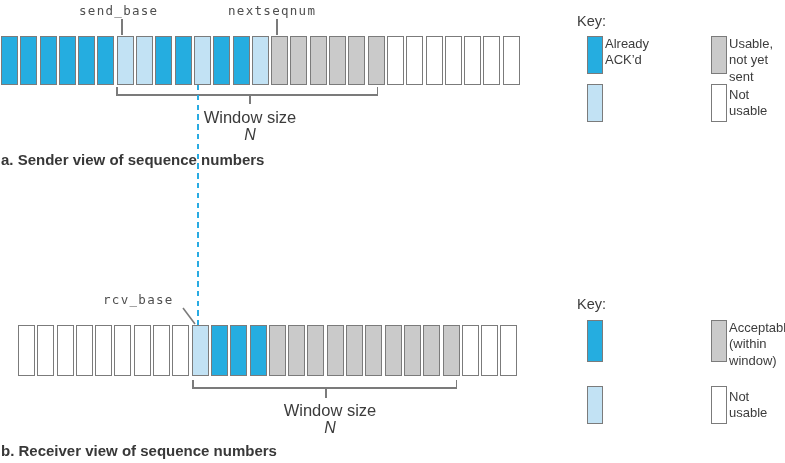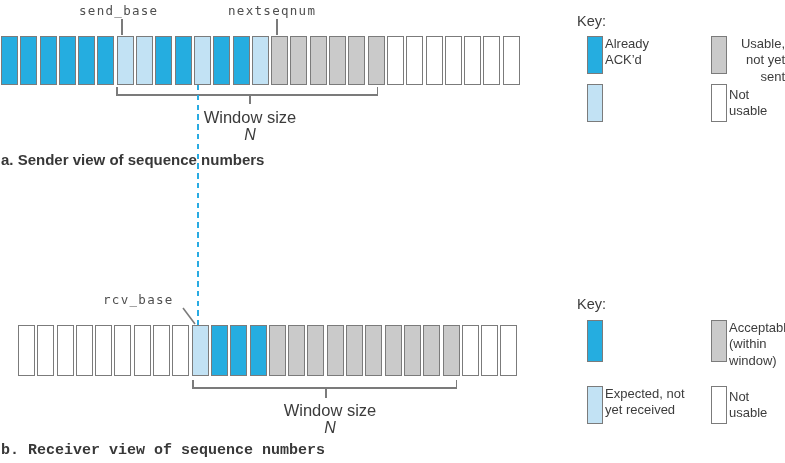--- a/index.html
+++ b/index.html
@@ -134,30 +134,30 @@
   </div>
 
 <div class="abs vline" style="left:192px;top:379.5px;height:8.5px;"></div>
 <div class="abs hline" style="left:192px;top:387px;width:265px;"></div>
 <div class="abs vline" style="left:455.5px;top:379.5px;height:8.5px;"></div>
 <div class="abs vline" style="left:325px;top:388px;height:10px;"></div>
 
 <div class="abs window-label" style="left:241px;top:401px;">Window size</div>
 <div class="abs window-n" style="left:241px;top:419px;">N</div>
 
-<div class="abs caption" style="left:1px;top:442px;font-family:Liberation Mono, monospace;">b. Receiver view of sequence numbers</div>
+<div class="abs caption" style="left:1px;top:442px;">b. Receiver view of sequence numbers</div>
 
 <div class="abs key-title" style="left:577px;top:13px;">Key:</div>
 
 <div class="abs key-item" style="left:575px;top:36px;">
   <div class="key-swatch" style="background: rgb(37, 173, 224);"></div>
   <div class="key-label">Already
 ACK’d</div>
 </div>
-<div class="abs key-item" style="left:699px;top:36px;text-align:right;">
+<div class="abs key-item" style="left:699px;top:36px;">
   <div class="key-swatch" style="background: rgb(202, 202, 202);"></div>
   <div class="key-label">Usable,
 not yet sent</div>
 </div>
 <div class="abs key-item" style="left:575px;top:84px;">
   <div class="key-swatch" style="background: rgb(194, 226, 244);"></div>
 </div>
 <div class="abs key-item center" style="left:699px;top:84px;">
   <div class="key-swatch" style="background: rgb(255, 255, 255);"></div>
   <div class="key-label">Not usable</div>
@@ -169,19 +169,17 @@
   <div class="key-swatch tall" style="background: rgb(37, 173, 224);"></div>
 </div>
 <div class="abs key-item" style="left:699px;top:320px;">
   <div class="key-swatch tall" style="background: rgb(202, 202, 202);"></div>
   <div class="key-label">Acceptable
 (within
 window)</div>
 </div>
 <div class="abs key-item" style="left:575px;top:386px;">
   <div class="key-swatch" style="background: rgb(194, 226, 244);"></div>
-  <div class="key-label">Expected, not
-yet received</div>
 </div>
 <div class="abs key-item center" style="left:699px;top:386px;">
   <div class="key-swatch" style="background: rgb(255, 255, 255);"></div>
   <div class="key-label">Not usable</div>
 </div>
 
 </body></html>

